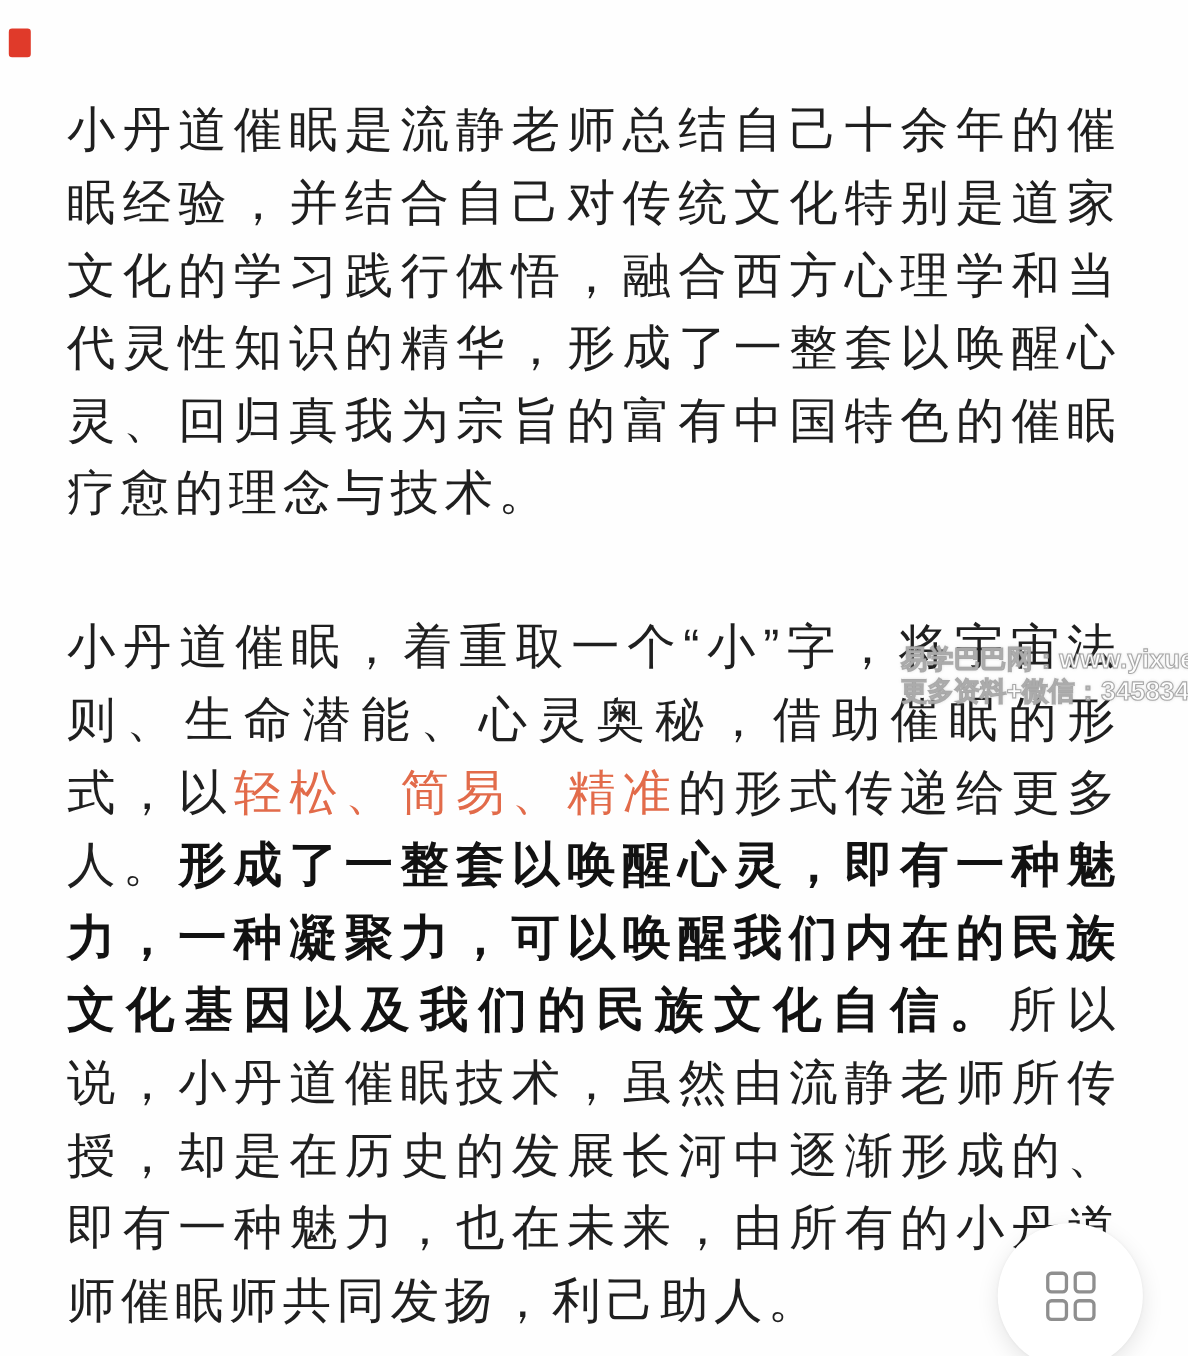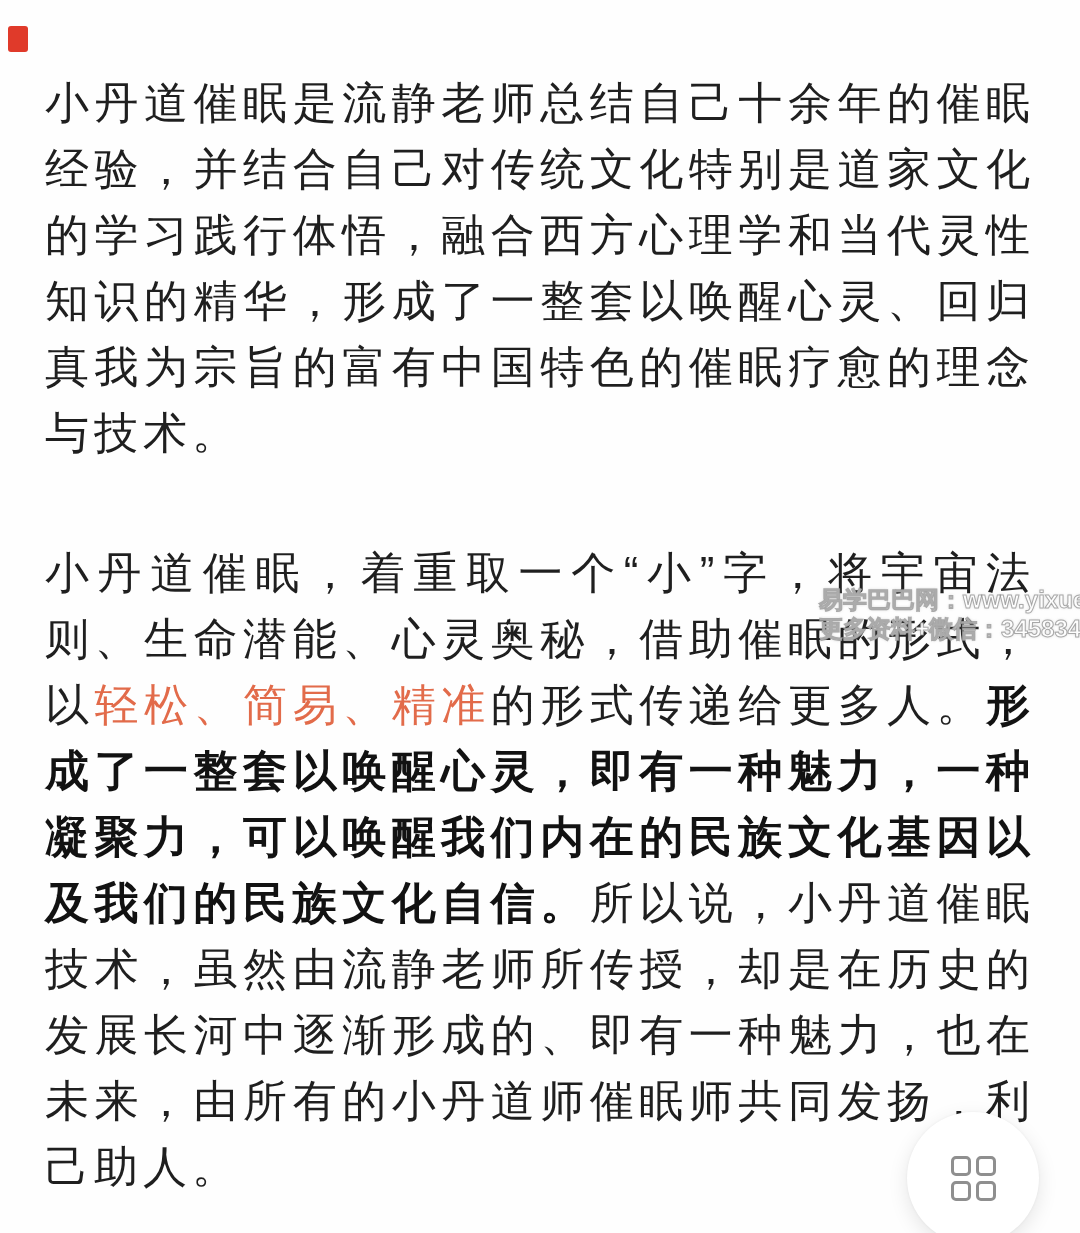--- a/index.html
+++ b/index.html
@@ -32,21 +32,21 @@
     background: var(--badge, #e03a2a);
     border-radius: 3px;
   }
   .article {
     position: absolute;
     left: 45px;
     width: 990px;
     top: 70px;
   }
   .article p {
-    margin: 0;
+    margin: 16px;
     font-size: 44px;
     line-height: 66px;
     letter-spacing: 5px;
     color: var(--ink, #1f1f1f);
     text-align: justify;
     text-justify: inter-character;
   }
   .article p.para2 {
     margin-top: 74px;
   }

